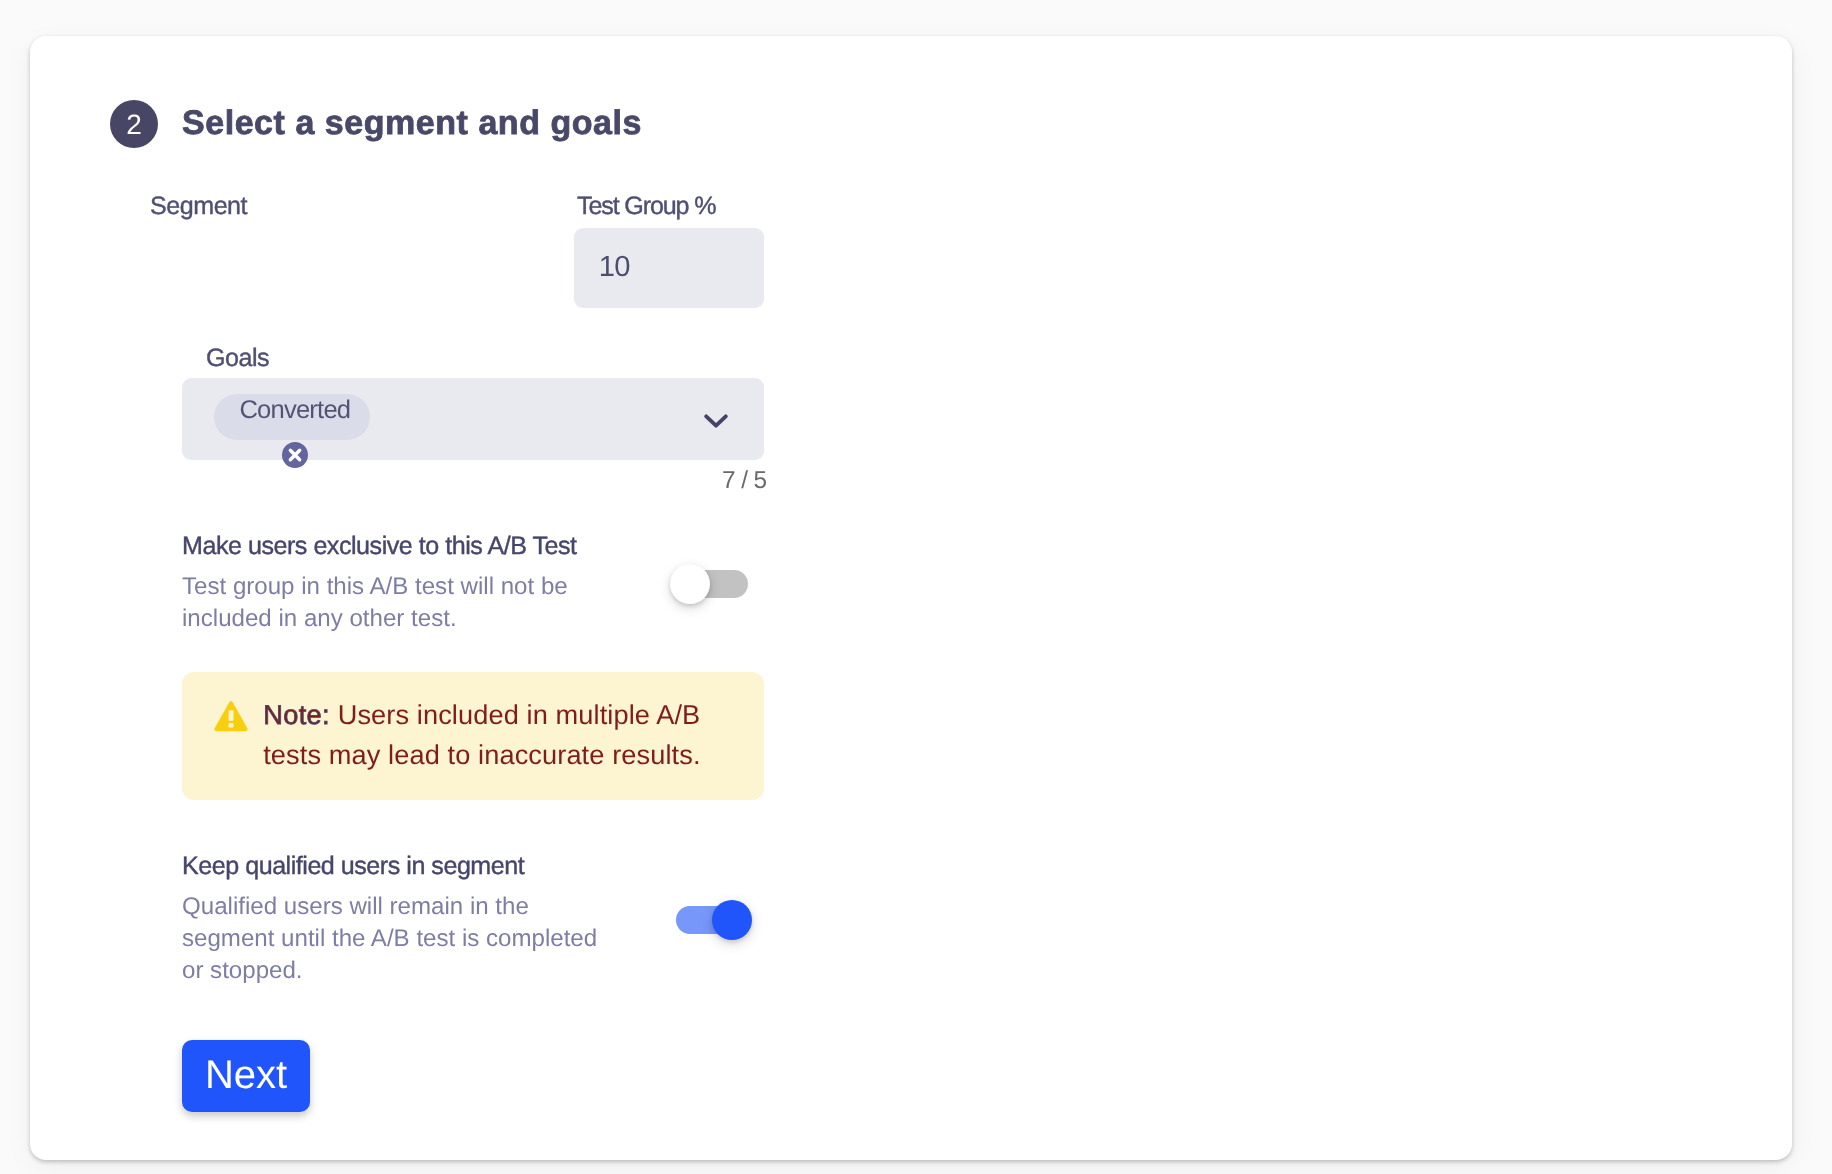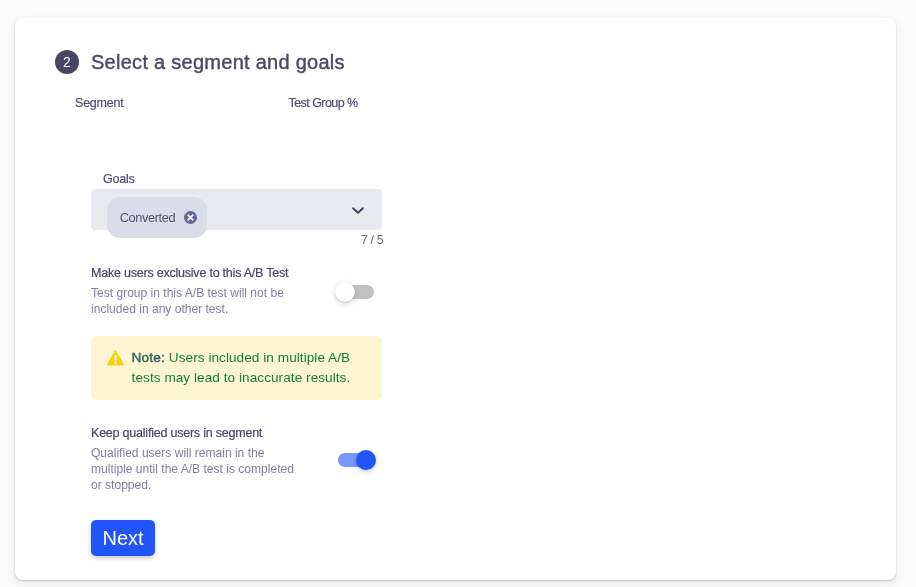--- a/index.html
+++ b/index.html
@@ -18,21 +18,21 @@
 
   
   .step-num {
     position:absolute; left:55px; top:50px;
     width:24px;height:24px;border-radius:50%;background:#474765;color:#fff;
     display:flex;align-items:center;justify-content:center;
     font-size:14px;font-weight:400;
   }
   .step-title {
     position:absolute; left:91px; top:50px; height:24px; line-height:24px;
-    font-size:20px; font-weight:400; color:#484868; white-space:nowrap;
+    font-size:17px; font-weight:700; color:#484868; white-space:nowrap;
     letter-spacing:0.27px; -webkit-text-stroke:0.4px #484868;
   }
 
   
   .field-label {
     position:absolute; font-size:12.55px; font-weight:400; color:#4f4f72;
     -webkit-text-stroke:0.2px #4f4f72;
     white-space:nowrap; line-height:13px; letter-spacing:-0.24px;
   }
 
@@ -60,21 +60,21 @@
 
   
   .row-title { position:absolute; font-size:12.55px; font-weight:400; color:#46466a; -webkit-text-stroke:0.2px #46466a; white-space:nowrap; line-height:13px; letter-spacing:-0.24px; }
   .row-desc { position:absolute; font-size:12.05px; color:#7e7ea4; line-height:16px; }
 
   .track { position:absolute; border-radius:8px; }
   .knob { position:absolute; border-radius:50%; }
 
   
   .note { position:absolute; background:#fdf4d2; border-radius:6px; }
-  .note-text { position:absolute; font-size:13.6px; letter-spacing:0.05px; color:#15803d; line-height:20px; }
+  .note-text { position:absolute; font-size:13.6px; letter-spacing:0.05px; color:#7f1d1d; line-height:20px; }
   .note-text b { font-weight:400; -webkit-text-stroke:0.42px #46466a; letter-spacing:0.18px; }
 
   
   .btn {
     position:absolute; background:#2055fb; color:#fff; border:none; border-radius:5px;
     font-family:"Liberation Sans", sans-serif; font-size:20px;
     box-shadow:0 2px 4px rgba(0,0,0,0.22);
     cursor:pointer; padding:0;
   }
 </style>
@@ -83,24 +83,27 @@
 
 <div class="card"></div>
 <div class="content">
 
   <div class="step-num">2</div>
   <div class="step-title">Select a segment and goals</div>
 
   <div class="field-label" style="left:75px; top:96.5px;">Segment</div>
 
   <div class="field-label" style="left:288.5px; top:96.5px; letter-spacing:-0.57px;">Test Group %</div>
+  <div class="select-box" style="left:287px; top:114px; width:95px; height:40px;">
+    <div class="select-value">10</div>
+  </div>
 
   <div class="field-label" style="left:91px; top:172.5px;margin-left:12px;">Goals</div>
   <div class="select-box" style="left:91px; top:189px; width:291px; height:41px;">
-    <div class="chip" style="left:16px; top:8px; height:41px;">
+    <div class="chip" style="left:16px; top:8px; height:23px;flex-direction:column;">
       <span class="chip-label">Converted</span>
       <span class="chip-x">
         <svg width="13" height="13" viewBox="0 0 13 13">
           <circle cx="6.5" cy="6.5" r="6.5" fill="#64649e"></circle>
           <path d="M4.15 4.15 L8.85 8.85 M8.85 4.15 L4.15 8.85" stroke="#fff" stroke-width="1.7" stroke-linecap="round"></path>
         </svg>
       </span>
     </div>
     <svg class="chev" style="left:258.5px; top:14px;" width="16" height="14" viewBox="0 0 16 14">
       <path d="M3.1 5.2 L8 9.8 L12.9 5.2" fill="none" stroke="#434367" stroke-width="1.95" stroke-linecap="round" stroke-linejoin="round"></path>
@@ -118,21 +121,21 @@
   <div class="note" style="left:91px; top:336px; width:291px; height:64px;">
     <svg style="position:absolute; left:15.5px; top:13.7px;" width="17" height="16" viewBox="0 0 17 16">
       <path d="M8.5 0.6 C8.1 0.6 7.75 0.83 7.55 1.2 L0.35 14.1 C-0.05 14.8 0.42 15.6 1.3 15.6 L15.7 15.6 C16.58 15.6 17.05 14.8 16.65 14.1 L9.45 1.2 C9.25 0.83 8.9 0.6 8.5 0.6 Z" fill="#f8ce0e"></path>
       <rect x="7.25" y="5.1" width="2.5" height="5.3" rx="0.5" fill="#fdf4d2"></rect>
       <rect x="7.25" y="11.5" width="2.5" height="2.2" rx="0.5" fill="#fdf4d2"></rect>
     </svg>
     <div class="note-text" style="left:40.6px; top:12.4px; width:250px;"><b>Note:</b><span> Users included in multiple A/B tests may lead to inaccurate results.</span></div>
   </div>
 
   <div class="row-title" style="left:91px; top:427px;">Keep qualified users in segment</div>
-  <div class="row-desc" style="left:91px; top:445px; width:215px;">Qualified users will remain in the multiple until the A/B test is completed or stopped.</div>
+  <div class="row-desc" style="left:91px; top:445px; width:215px;">Qualified users will remain in the segment until the A/B test is completed or stopped.</div>
   <div>
     <div class="track" style="left:338px; top:453px; width:36px; height:14px; background:#7797fa;"></div>
     <div class="knob" style="left:356px; top:450px; width:20px; height:20px; background:#2055fb; box-shadow:0 1px 2px rgba(0,0,0,0.12), 0 2px 6px rgba(0,0,0,0.16);"></div>
   </div>
 
   <button class="btn" style="left:91px; top:520px; width:64px; height:36px;">Next</button>
 
 </div>
 
 </body></html>

